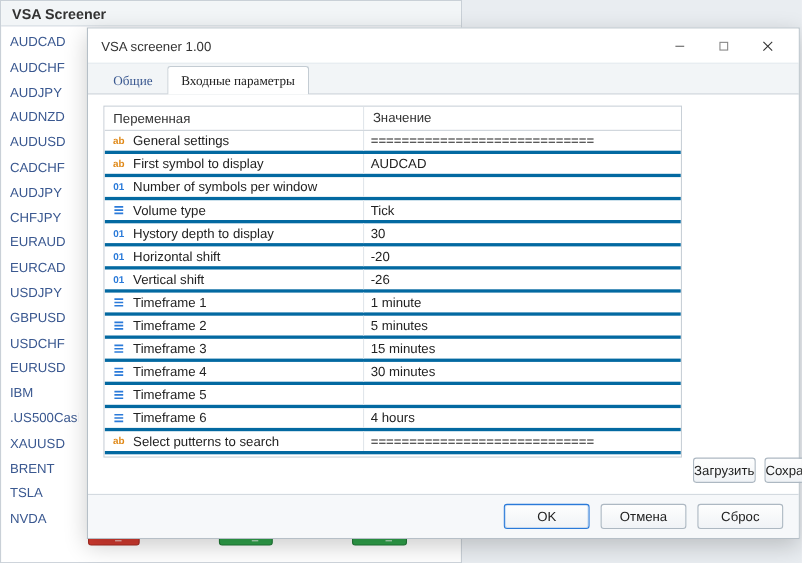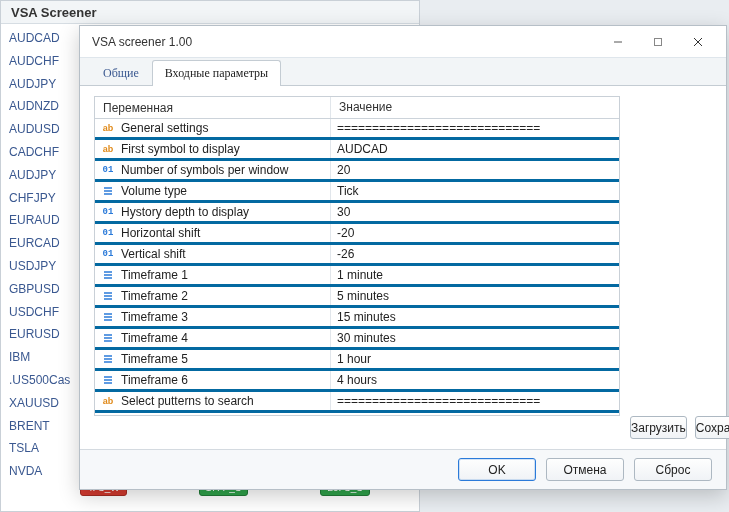--- a/index.html
+++ b/index.html
@@ -34,21 +34,21 @@
   .dialog .table-wrap { flex: 1; border: 1px solid #c9d0d7; height: 320px; overflow: hidden; display: flex; flex-direction: column; }
   .dialog .thead { display: flex; height: 22px; background: #fff; border-bottom: 1px solid #ccd3da; }
   .dialog .thead .th { padding: 3px 8px; color: #333; font-size: 12px; }
   .col-var { flex: 0 0 236px; border-right: 1px solid #e1e6eb; display: flex; align-items: center; gap: 6px; padding: 2px 6px; overflow: hidden; white-space: nowrap; }
   .col-val { flex: 1; padding: 2px 6px; overflow: hidden; white-space: nowrap; text-overflow: ellipsis; }
   .dialog .tbody { flex: 1; overflow-y: auto; overflow-x: hidden; }
   .dialog .trow { display: flex; height: 21px; font-size: 12px; border-bottom: 3px solid #0369a1; align-items: flex-start; }
 
   .type-ico { width: 14px; height: 14px; display: inline-flex; align-items: center; justify-content: center; font-size: 9px; font-weight: bold; border-radius: 2px; flex-shrink: 0; }
   .type-ico.str { color: #e08a1a; }
-  .type-ico.int { color: #2a7ad9; font-family: Liberation Mono, monospace; }
+  .type-ico.int { color: #2a7ad9; }
   .type-ico.enum { color: #2a7ad9; }
 
   .side-btns { width: 82px; display: flex; flex-direction: row; gap: 8px; align-self: flex-end; padding-bottom: 2px; }
   .btn { height: 23px; border: 1px solid #adb8c2; background: linear-gradient(#fefefe,#f0f3f6); border-radius: 3px; font-size: 12px; color: #222; display: flex; align-items: center; justify-content: center; cursor: pointer; }
   .btn.primary { border-color: #2a7ad9; box-shadow: inset 0 0 0 1px rgba(42,122,217,0.2); }
 
   .dialog .footer { height: 40px; display: flex; align-items: center; justify-content: flex-end; gap: 10px; padding: 0 14px; border-top: 1px solid #d4dae0; background: #f6f8fa; }
   .dialog .footer .btn { width: 78px; }
 
   
@@ -140,21 +140,20 @@
               <span class="type-ico str">ab</span>
               <span>First symbol to display</span>
             </div>
             <div class="col-val">AUDCAD</div>
           </div>
           <div class="trow">
             <div class="col-var">
               <span class="type-ico int">01</span>
               <span>Number of symbols per window</span>
             </div>
-            <div class="col-val">20</div>
           </div>
           <div class="trow">
             <div class="col-var">
               <span class="type-ico enum">
                 <svg width="12" height="12" viewBox="0 0 12 12">
                   <line x1="2" y1="3" x2="10" y2="3" stroke="#2a7ad9" stroke-width="1.5"></line>
                   <line x1="2" y1="6" x2="10" y2="6" stroke="#2a7ad9" stroke-width="1.5"></line>
                   <line x1="2" y1="9" x2="10" y2="9" stroke="#2a7ad9" stroke-width="1.5"></line>
                 </svg>
               </span>
@@ -239,21 +238,20 @@
             <div class="col-var">
               <span class="type-ico enum">
                 <svg width="12" height="12" viewBox="0 0 12 12">
                   <line x1="2" y1="3" x2="10" y2="3" stroke="#2a7ad9" stroke-width="1.5"></line>
                   <line x1="2" y1="6" x2="10" y2="6" stroke="#2a7ad9" stroke-width="1.5"></line>
                   <line x1="2" y1="9" x2="10" y2="9" stroke="#2a7ad9" stroke-width="1.5"></line>
                 </svg>
               </span>
               <span>Timeframe 5</span>
             </div>
-            <div class="col-val">1 hour</div>
           </div>
           <div class="trow">
             <div class="col-var">
               <span class="type-ico enum">
                 <svg width="12" height="12" viewBox="0 0 12 12">
                   <line x1="2" y1="3" x2="10" y2="3" stroke="#2a7ad9" stroke-width="1.5"></line>
                   <line x1="2" y1="6" x2="10" y2="6" stroke="#2a7ad9" stroke-width="1.5"></line>
                   <line x1="2" y1="9" x2="10" y2="9" stroke="#2a7ad9" stroke-width="1.5"></line>
                 </svg>
               </span>

